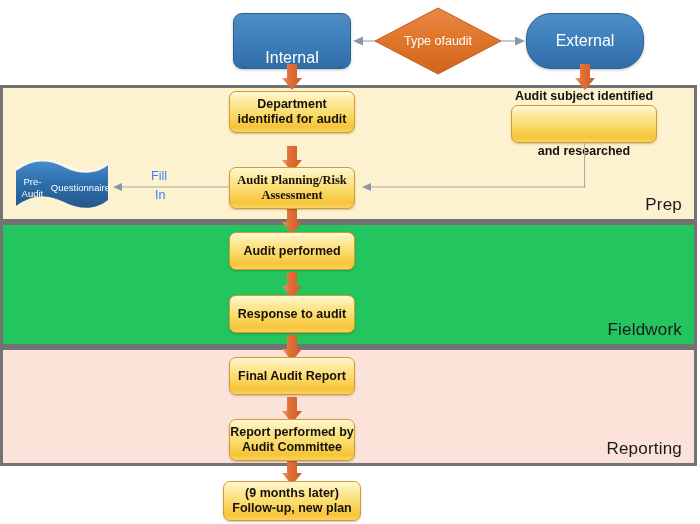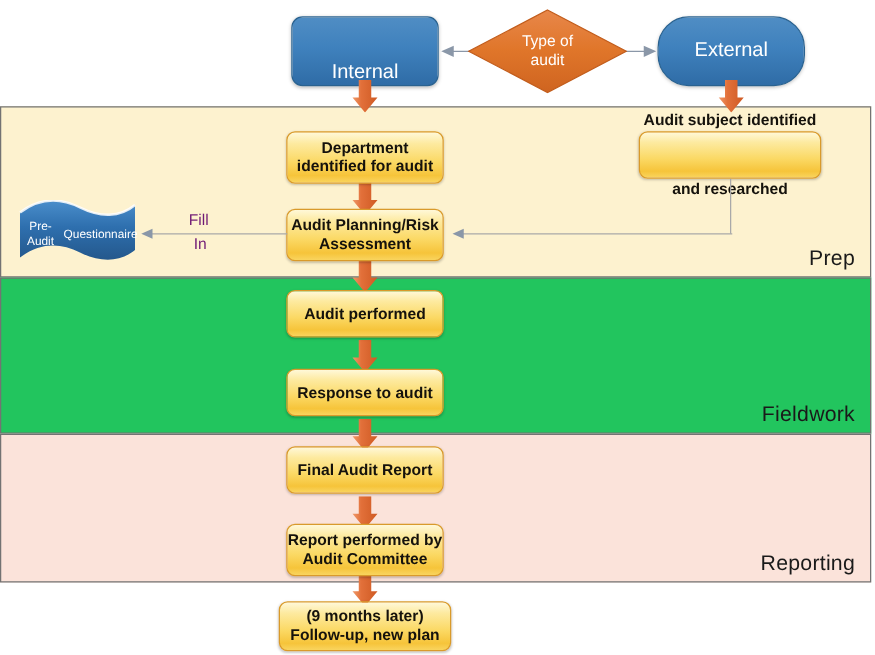--- a/index.html
+++ b/index.html
@@ -17,21 +17,21 @@
     background: #ffffff;
     overflow: hidden;
   }
 
   
   .band {
     position: absolute;
     left: 0;
     width: 697px;
     box-sizing: border-box;
-    border: 1px solid #737373;
+    border: 3px solid #737373;
   }
   .band-prep      { top: 85px;  height: 137px; background: #fdf2cf; }
   .band-fieldwork { top: 222px; height: 125px; background: #22c55e; }
   .band-reporting { top: 347px; height: 119px; background: #fbe3da; }
 
   .band-label {
     position: absolute;
     right: 12px;
     bottom: 4px;
     font-size: 17px;
@@ -81,21 +81,21 @@
     height: 68px;
   }
   .diamond-shape {
     position: absolute;
     inset: 0;
   }
   .diamond-text {
     position: absolute;
     inset: 0;
     display: flex;
-    flex-direction: column;
+    flex-direction: row;
     align-items: center;
     justify-content: center;
     color: #ffffff;
     font-size: 12.5px;
     line-height: 1.2;
     text-align: center;
     pointer-events: none;
   }
 
   
@@ -127,21 +127,21 @@
     background: #a9a9a9;
   }
   .arrow-down {
     position: absolute;
     width: 22px;
     height: 26px;
   }
   .conn-label {
     position: absolute;
     font-size: 12.5px;
-    color: #701a75;
+    color: #3b82f6;
     white-space: nowrap;
   }
   .thin-arrow-svg { position: absolute; }
 </style>
 </head>
 <body>
 
 <div id="canvas">
 
   <div class="band band-prep">
@@ -221,31 +221,31 @@
   </svg>
 
   <svg class="arrow-down" style="left:281px; top:397px;" viewBox="0 0 22 26">
     <polygon points="6,0 16,0 16,14 21,14 11,26 1,14 6,14" fill="url(#oag)"></polygon>
   </svg>
 
   <svg class="arrow-down" style="left:281px; top:459px;" viewBox="0 0 22 26">
     <polygon points="6,0 16,0 16,14 21,14 11,26 1,14 6,14" fill="url(#oag)"></polygon>
   </svg>
 
-  <div class="node node-yellow" style="left:229px; top:105px; width:126px; height:42px; flex-direction:column;">
+  <div class="node node-yellow" style="left:229px; top:91px; width:126px; height:42px; flex-direction:column;">
     <span>Department</span>
     <span>identified for audit</span>
   </div>
 
   <div class="node node-yellow" style="left:511px; top:105px; width:146px; height:38px; flex-direction:column;gap:40px;">
     <span>Audit subject identified</span>
     <span>and researched</span>
   </div>
 
-  <div class="node node-yellow" style="left:229px; top:167px; width:126px; height:42px; flex-direction:column;">
+  <div class="node node-yellow" style="left:229px; top:167px; width:126px; height:42px; flex-direction:column;font-family:Liberation Serif, serif;">
     <span>Audit Planning/Risk</span>
     <span>Assessment</span>
   </div>
 
   <div class="vline" style="left:584px; top:143px; height:44px;"></div>
   <svg class="thin-arrow-svg" style="left:360px; top:180px;" width="226" height="14">
     <line x1="9" y1="7" x2="226" y2="7" stroke="#a9a9a9" stroke-width="1"></line>
     <polygon points="2,7 11,3 11,11" fill="#8a97a8"></polygon>
   </svg>
 

